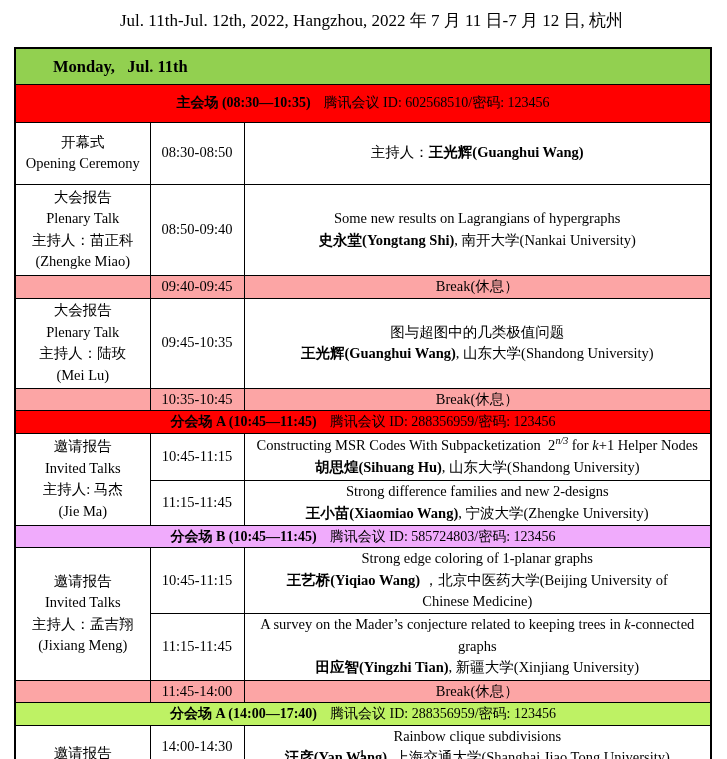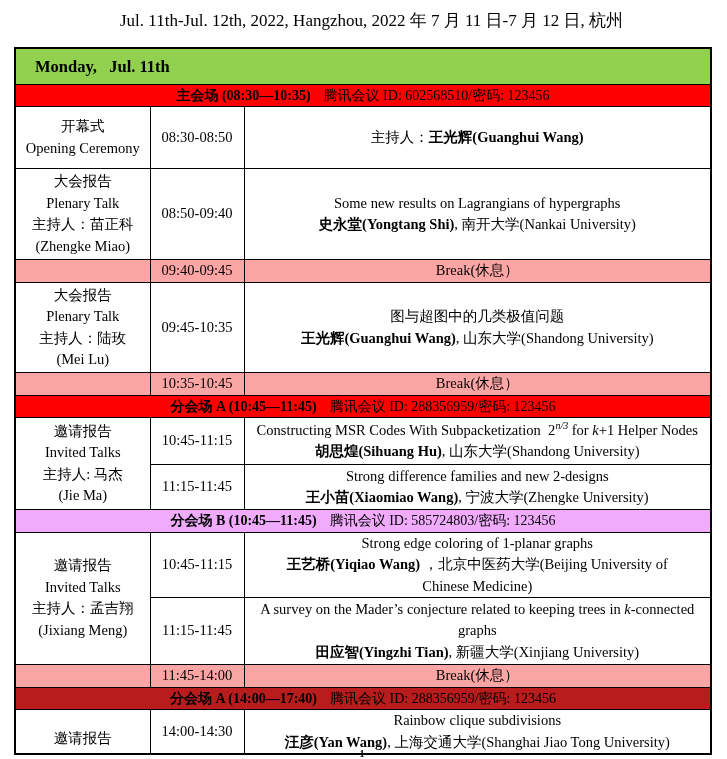--- a/index.html
+++ b/index.html
@@ -15,27 +15,27 @@
     position:absolute;left:14px;top:47px;width:696px;
     border-collapse:collapse;table-layout:fixed;
     border:2px solid #000;
   }
   td{
     border:1px solid #000;padding:0 2px;text-align:center;vertical-align:middle;
     font-size:14.5px;line-height:21.5px;overflow:hidden;
   }
   td.day{
     background:#92D050;text-align:left;font-weight:bold;font-size:16.5px;
-    padding-left:19px;white-space:pre;
+    padding-left:37px;white-space:pre;
   }
   td.band{background:#FF0000;font-size:14px;}
   td.band .sess{font-weight:bold;}
   td.band .meet{margin-left:13px;}
   td.band-b{background:#f0abfc;}
-  td.band-light{background:#b91c1c;}
+  td.band-light{background:#bef264;}
   td.brk{background:#fca5a5;}
   .t{white-space:pre-wrap;}
   sup{font-size:10px;line-height:0;}
   i{}
   b{font-weight:bold;}
   td.bottom-cell{vertical-align:bottom;padding-bottom:4px;}
   .page-num{
     position:absolute;top:748px;left:14px;width:696px;text-align:center;
     font-size:10px;font-weight:bold;
   }
@@ -50,21 +50,21 @@
     <col style="width:135px">
       <col style="width:94px">
       <col style="width:467px">
   </colgroup>
 
   <tbody>
       <tr style="height:36px">
     <td colspan="3" class="day">Monday,   Jul. 11th</td>
   </tr>
 
-  <tr style="height:22px">
+  <tr style="height:38px">
     <td colspan="3" class="band">
       <span class="sess">主会场 (08:30—10:35)</span><span class="meet">腾讯会议 ID: 602568510/密码: 123456</span>
     </td>
   </tr>
 
   <tr style="height:62px">
     <td>
       <div class="t">开幕式</div>
       <div class="t">Opening Ceremony</div>
     </td>

